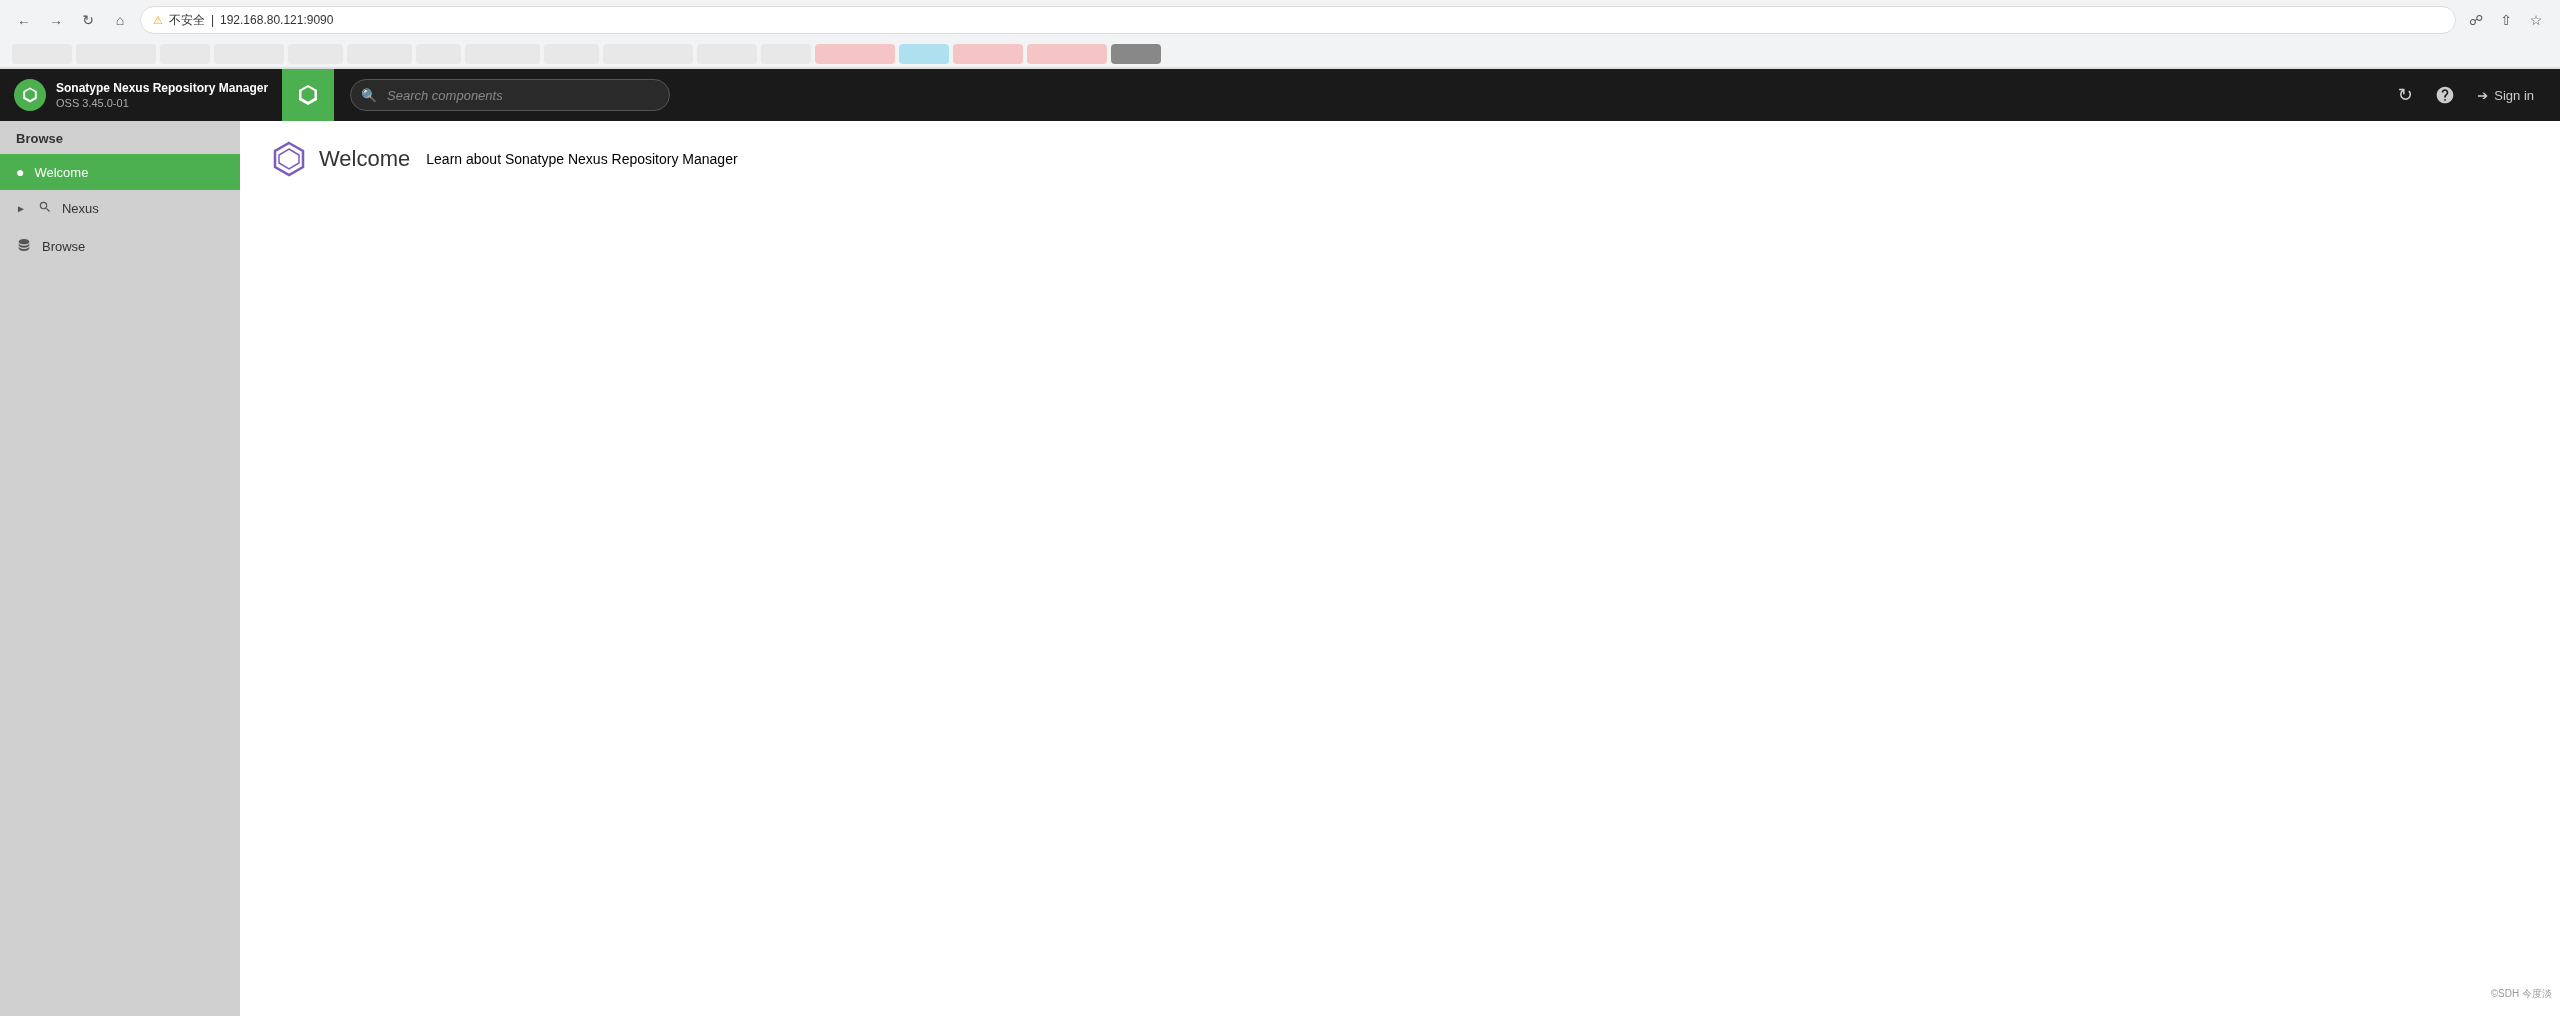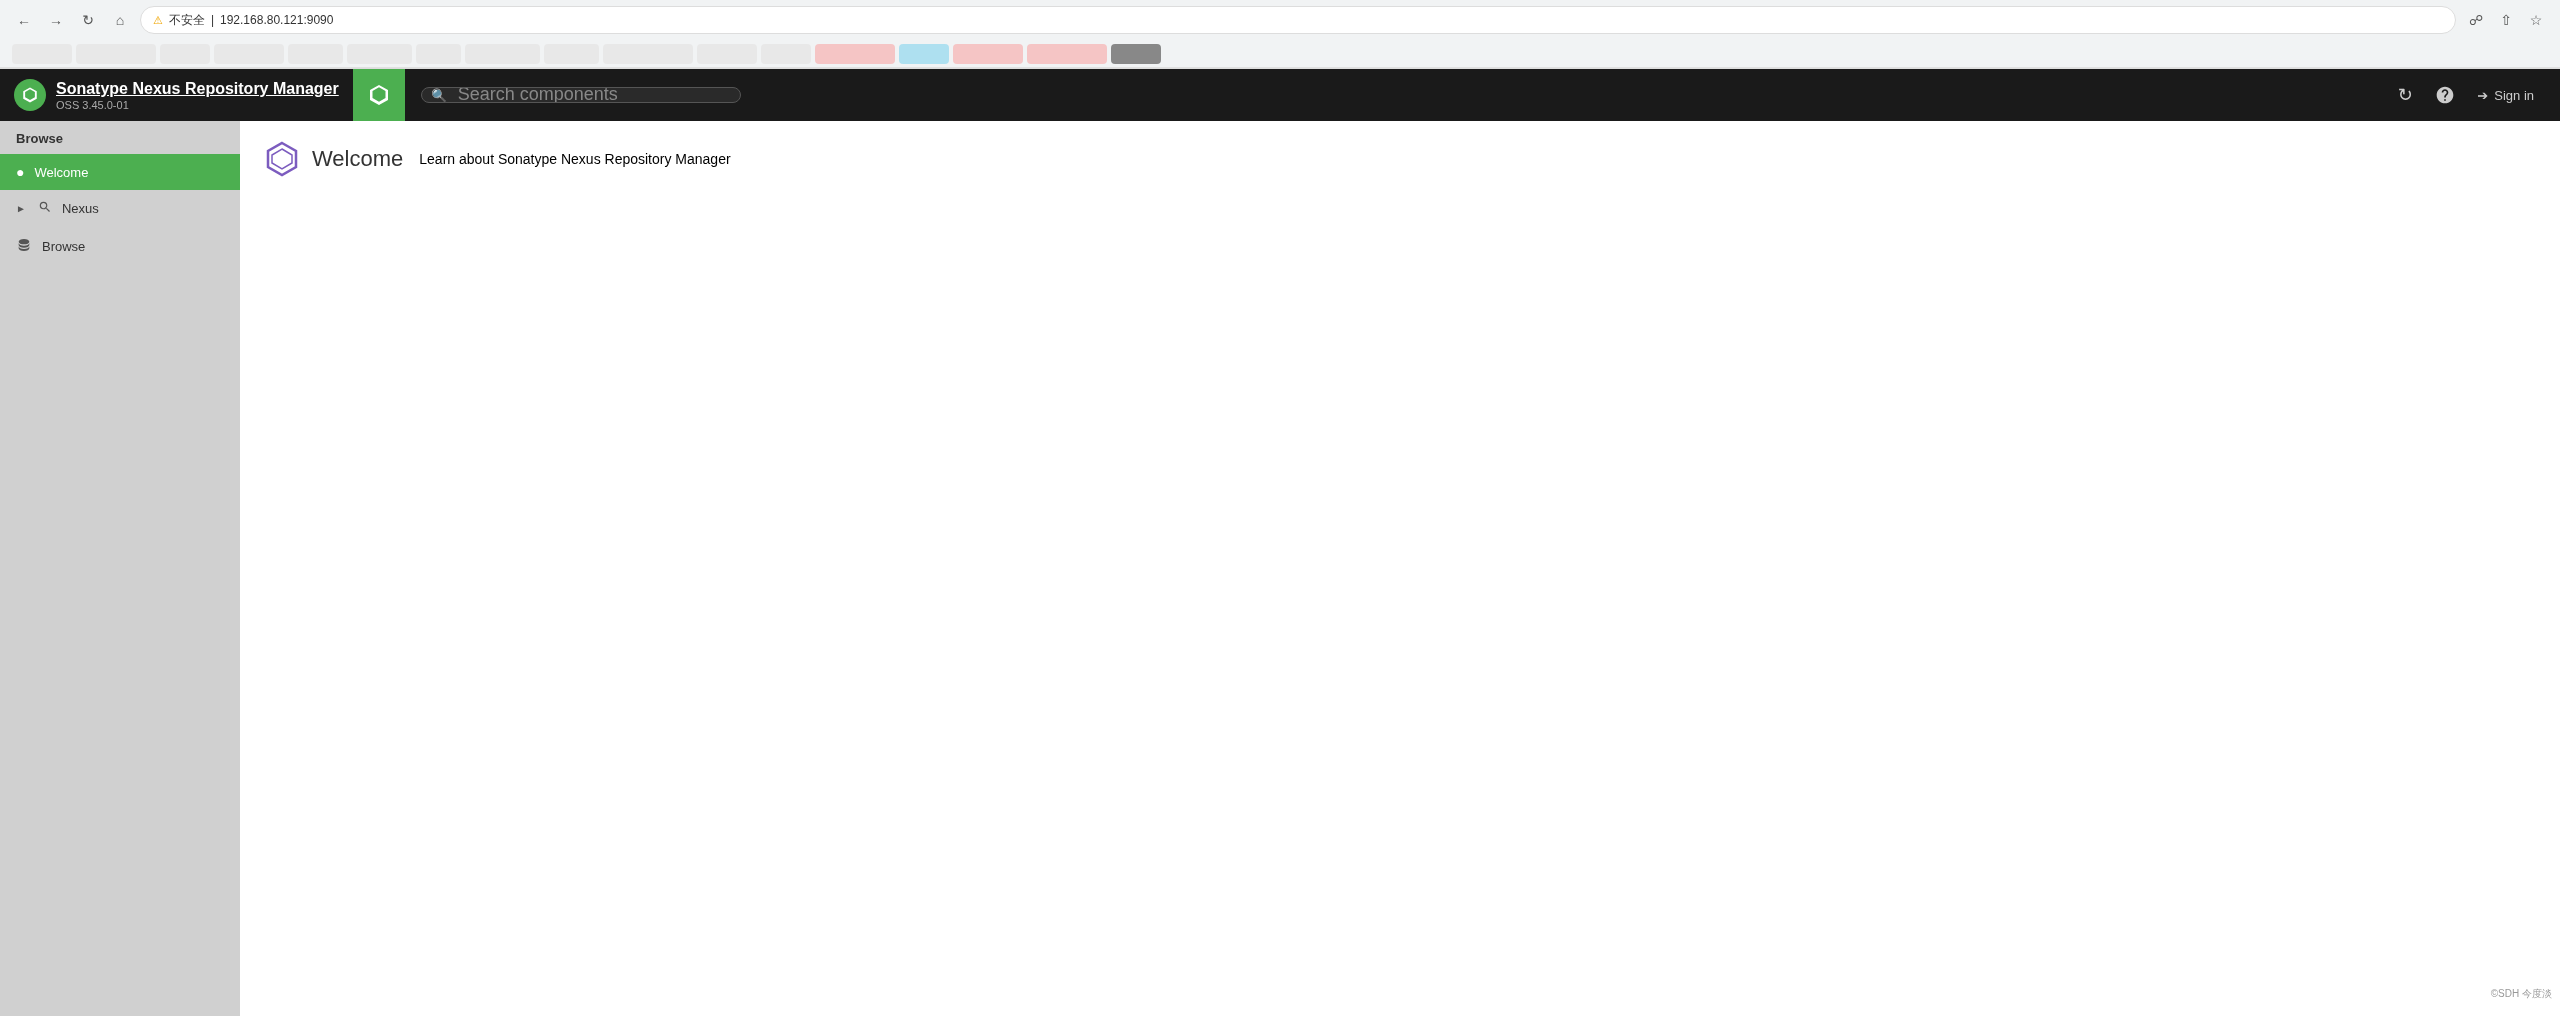--- a/index.html
+++ b/index.html
@@ -88,46 +88,47 @@
     }
     .brand-logo-circle {
       width: 32px; height: 32px;
       background: #4caf50;
       border-radius: 50%;
       display: flex; align-items: center; justify-content: center;
       flex-shrink: 0;
     }
     .brand-logo-circle svg { width: 18px; height: 18px; }
     .brand-text { color: #fff; }
-    .brand-title { font-size: 16px; font-weight: 600; line-height: 1.3; text-decoration: underline; }
+    .brand-title { font-size: 12px; font-weight: 600; line-height: 1.3; }
     .brand-subtitle { font-size: 11px; color: #aaa; }
 
     .nav-icon-btn {
       background: #4caf50;
       width: 52px; height: 52px;
       display: flex; align-items: center; justify-content: center;
       flex-shrink: 0;
       cursor: pointer;
     }
     .nav-icon-btn svg { width: 24px; height: 24px; }
 
     .search-bar {
       flex: 0 0 320px;
       margin: 0 16px;
     }
     .search-bar input {
       width: 100%;
       background: #2a2a2a;
       border: 1px solid #555;
       border-radius: 20px;
-      height: 16px;
+      height: 32px;
       padding: 0 14px 0 36px;
       color: #ccc;
-      font-size: 18px;
+      font-size: 13px;
       outline: none;
+      font-style: italic;
     }
     .search-bar input::placeholder { color: #888; }
     .search-wrapper {
       position: relative;
     }
     .search-wrapper .search-icon-nav {
       position: absolute;
       left: 11px;
       top: 50%;
       transform: translateY(-50%);
@@ -156,20 +157,21 @@
       cursor: pointer;
       padding: 6px 10px;
       border-radius: 4px;
     }
 
     
     .main-layout {
       display: flex;
       flex: 1;
       overflow: hidden;
+      gap: 7px;
     }
 
     
     .sidebar {
       width: 240px;
       background: #d0d0d0;
       flex-shrink: 0;
       padding-top: 0;
     }
     .sidebar-section-title {

